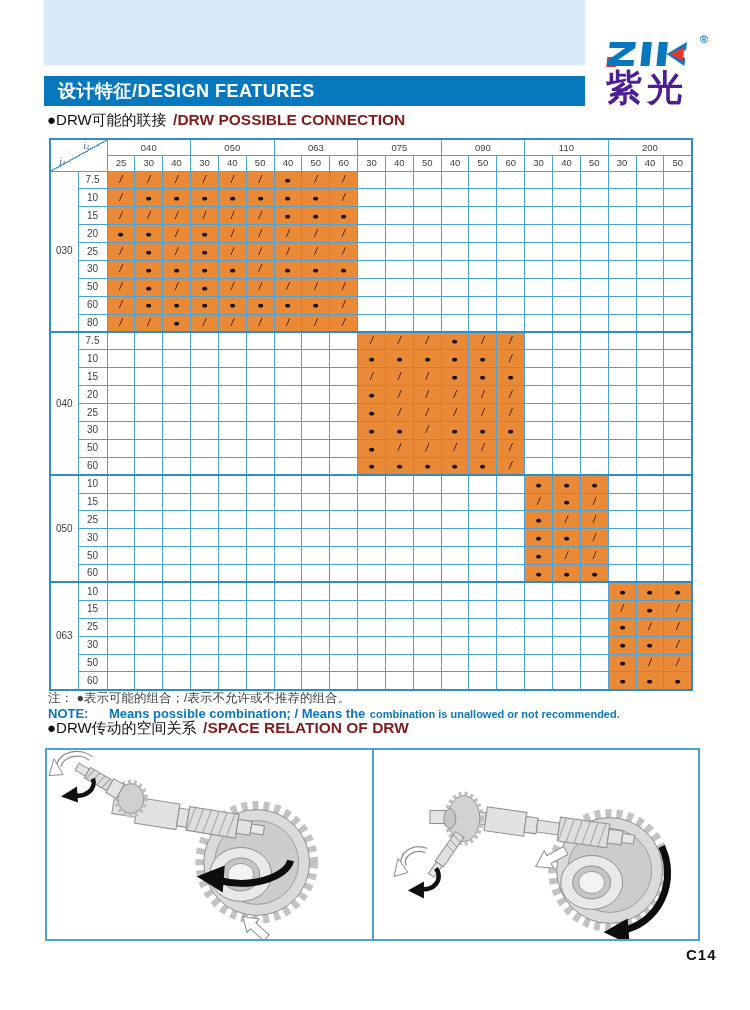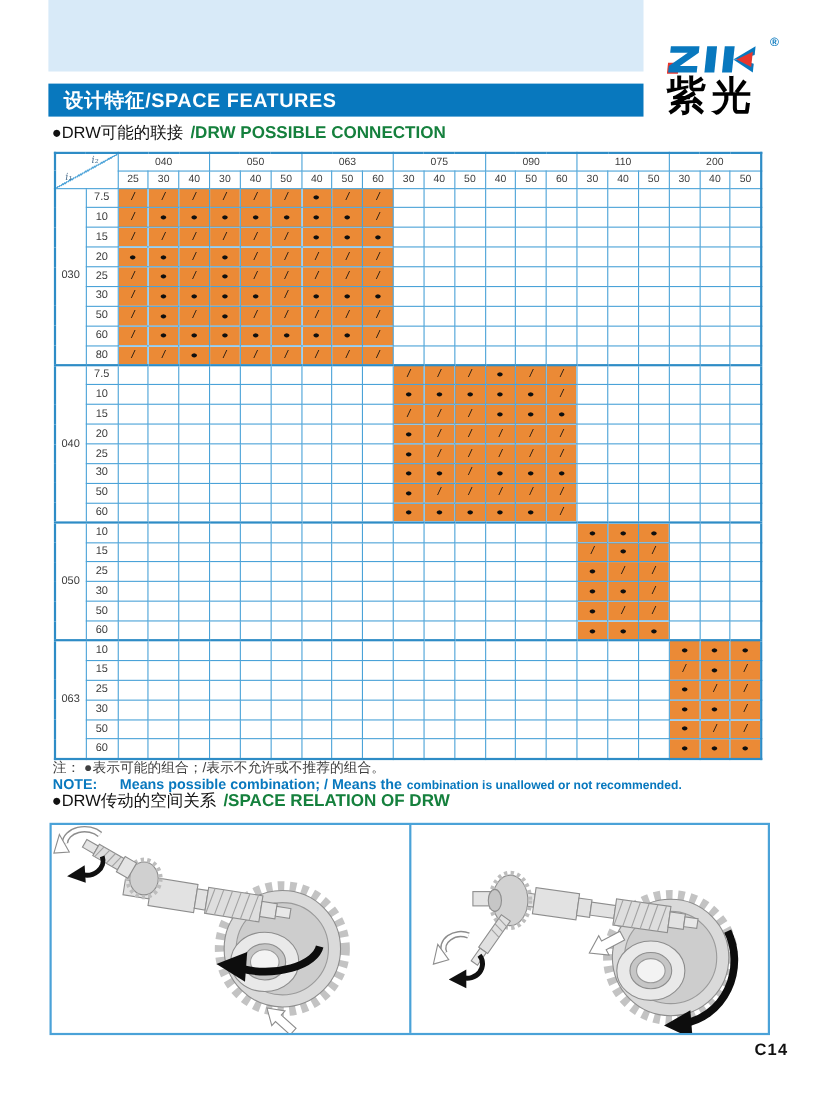--- a/index.html
+++ b/index.html
@@ -7,27 +7,27 @@
         font-family:"Liberation Sans", sans-serif;overflow:hidden;}
 
   
   .topbox{position:absolute;left:44px;top:0;width:541px;height:65px;background:#d8eaf8;}
   .banner{position:absolute;left:44px;top:76px;width:541px;height:30px;background:#0878be;
           color:#fff;font-weight:bold;font-size:18px;line-height:30px;padding-left:14px;
           box-sizing:border-box;letter-spacing:.5px;}
   .zik{position:absolute;left:606px;top:40px;width:96px;height:30px;}
   .reg{position:absolute;left:700px;top:33px;font-size:11px;color:#0878be;font-weight:bold;}
   .brand-cn{position:absolute;left:606px;top:70px;font-size:36px;font-weight:bold;
-            color:#000000;letter-spacing:5px;line-height:1;font-family:"DejaVu Sans",sans-serif;}
+            color:#4c1d95;letter-spacing:5px;line-height:1;font-family:"DejaVu Sans",sans-serif;}
 
   
   .sec-title{position:absolute;left:47px;white-space:nowrap;}
   #sec1{top:111px;} #sec2{top:719px;}
   .sec-title .cn{color:#111;font-size:15px;}
-  .sec-title .en{color:#15803d;font-size:15.5px;font-weight:bold;margin-left:2px;}
+  .sec-title .en{color:#7f1d1d;font-size:15.5px;font-weight:bold;margin-left:2px;}
 
   
   #conn{position:absolute;left:49px;top:138px;border-collapse:collapse;table-layout:fixed;
         width:644px;border:2px solid #2e8cc6;}
   #conn td{border:1px solid #4aa2d8;padding:0;text-align:center;vertical-align:middle;
            font-size:9.5px;color:#3c3c3c;background:#fff;overflow:hidden;line-height:1;}
   #conn thead tr{height:16px;} #conn tbody tr{height:17.9px;}
   #conn td.o{background:#eb8a36;}
   #conn tr.bt>td{border-top:2px solid #2e8cc6;}
   #conn td.g,#conn td.r{font-size:10px;margin-left:44px;}
@@ -73,21 +73,21 @@
         <polygon points="9,13 28,1 28,9 15,13" fill="#0878be"></polygon>
         <polygon points="9,13 15,13 28,17 28,25" fill="#0878be"></polygon>
         <polygon points="26,6 26,20 12,13" fill="#e8362c"></polygon>
       </g>
     </g>
   </svg>
   <span class="reg">®</span>
   <div class="brand-cn">紫光</div>
 
   <div class="banner">
-    <span>设计特征/SPACE FEATURES</span>
+    <span>设计特征/DESIGN FEATURES</span>
   </div>
 
   <div class="sec-title" id="sec1">
     <span class="cn">●DRW可能的联接</span>
     <span class="en">/DRW POSSIBLE CONNECTION</span>
   </div>
 
   <table id="conn">
       <colgroup>
         <col style="width: 28px;">

